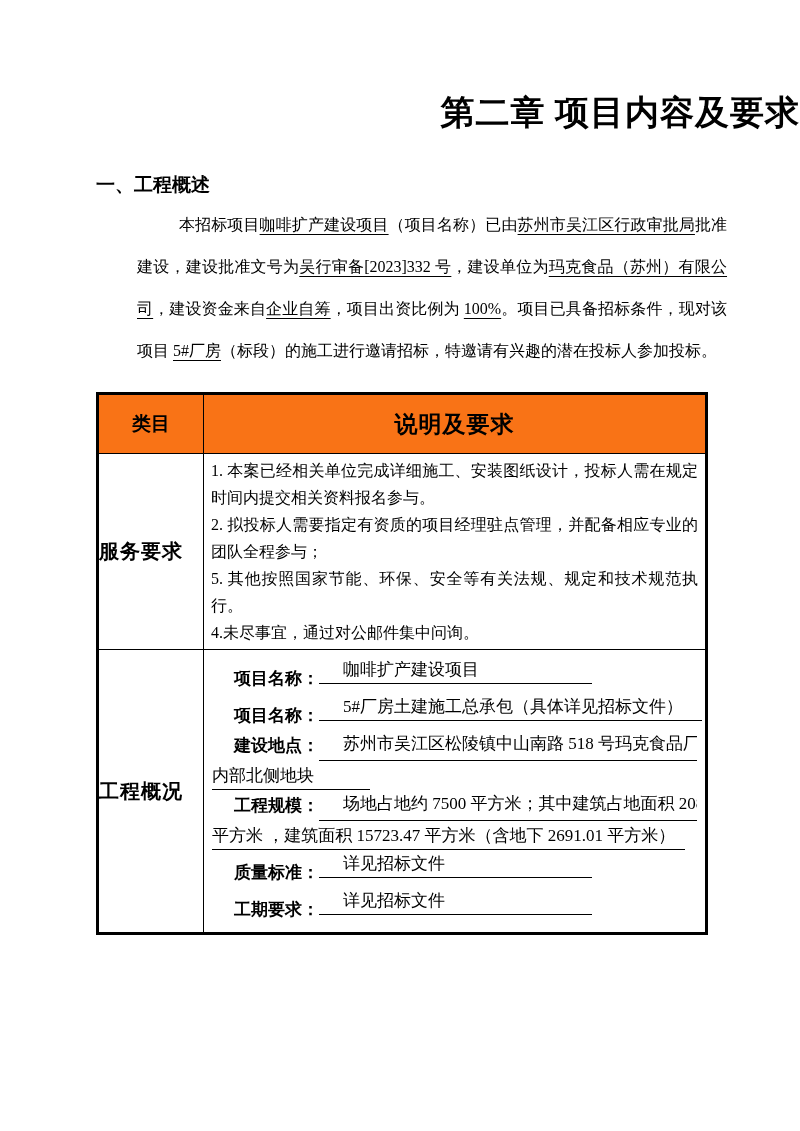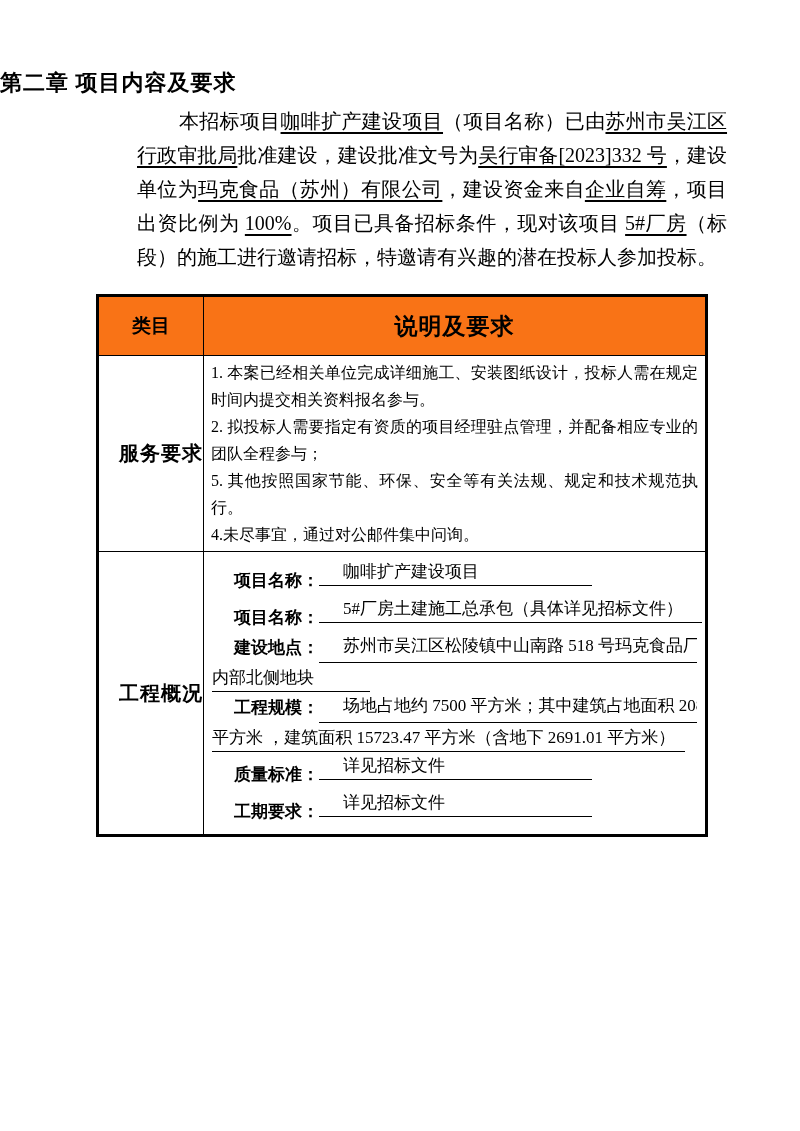--- a/index.html
+++ b/index.html
@@ -6,41 +6,41 @@
   html, body { background: #ffffff; }
   body {
     width: 800px; height: 1131px;
     font-family: "Liberation Serif", "DejaVu Serif", serif;
     color: #000;
     overflow: hidden;
   }
   .page { width: 800px; height: 1131px; position: relative; }
 
   .doc-title {
-    padding-top: 68px;
-    text-align: left;
-    font-size: 22px;
+    padding-top: 90px;
+    text-align: right;
+    font-size: 34px;
     font-weight: 700;
     font-family: "Liberation Serif", "DejaVu Serif", serif;
     letter-spacing: 1px;
   }
 
   .sec-heading {
     font-family: "Liberation Sans", "DejaVu Sans", sans-serif;
     font-size: 19px;
     font-weight: 700;
     margin-left: 96px;
   }
   .sec-heading.first { margin-top: 36px; }
   .sec-heading.second { margin-top: 27px; }
 
   .intro {
     margin: 6px 73px 0 137px;
-    font-size: 20px;
-    line-height: 34px;
+    font-size: 16px;
+    line-height: 42px;
     text-align: justify;
     text-indent: 42px;
   }
   .intro span.u { text-decoration: underline; text-underline-offset: 4px; }
 
   table.req-table {
     margin: 20px 0 0 96px;
     border-collapse: collapse;
     width: 609px;
     table-layout: fixed;
@@ -53,21 +53,21 @@
   col.c1 { width: 106px; }
   col.c2 { width: 503px; }
 
   tr.head-row { height: 60px; background: #f97316; }
   th.h-cat  { font-size: 19px; font-weight: 700; text-align: center; }
   th.h-desc { font-size: 23px; font-weight: 700; text-align: center; letter-spacing: 1px; }
 
   td.row-label {
     font-size: 20px;
     font-weight: 700;
-    text-align: right;
+    text-align: left;
     letter-spacing: 1px;
   }
 
   td.service-content {
     padding: 3px 7px;
     font-size: 16px;
     line-height: 27px;
   }
   .svc-item { text-align: justify; }
 
@@ -99,20 +99,21 @@
   .cont-a { padding-right: 56px; }
   .cont-b { padding-right: 10px; }
 </style>
 </head>
 <body>
 
 <div class="page">
 
   <h1 class="doc-title">第二章 项目内容及要求</h1>
 
+  <h2 class="sec-heading first">一、工程概述</h2>
 
   <p class="intro"><span>本招标项目</span><span class="u">咖啡扩产建设项目</span><span>（项目名称）已由</span><span class="u">苏州市吴江区行政审批局</span><span>批准建设，建设批准文号为</span><span class="u">吴行审备[2023]332 号</span><span>，建设单位为</span><span class="u">玛克食品（苏州）有限公司</span><span>，建设资金来自</span><span class="u">企业自筹</span><span>，项目出资比例为 </span><span class="u">100%</span><span>。项目已具备招标条件，现对该项目 </span><span class="u">5#厂房</span><span>（标段）的施工进行邀请招标，特邀请有兴趣的潜在投标人参加投标。</span></p>
 
 
   <table class="req-table">
     <colgroup>
         <col class="c1">
         <col class="c2">
       </colgroup>
     <tbody>

